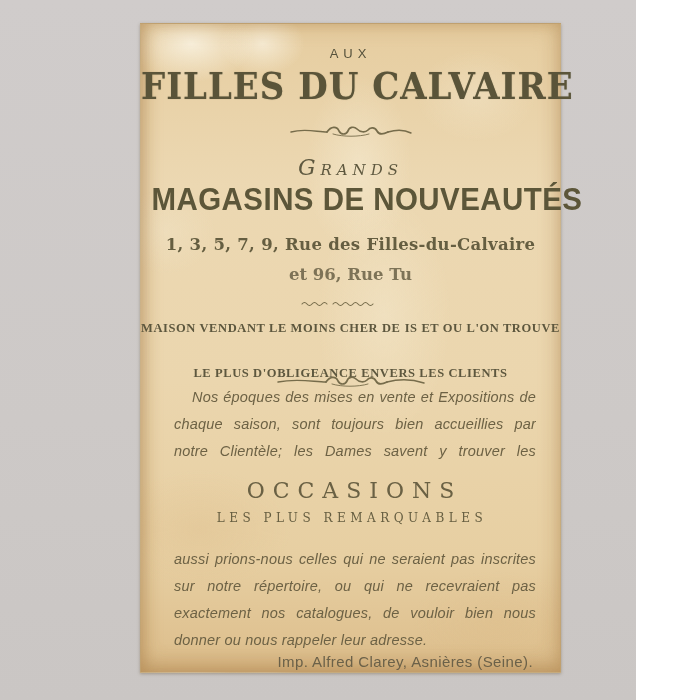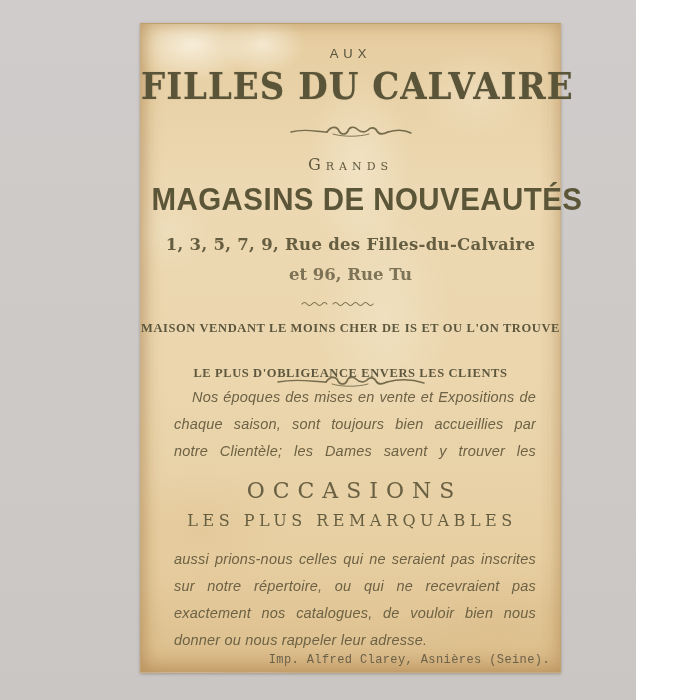--- a/index.html
+++ b/index.html
@@ -61,23 +61,24 @@
     transform-origin: center top;
     text-shadow: 0 0 1px rgba(90,84,57,0.4);
     white-space: nowrap;
   }
   .ornament { display: flex; justify-content: center; }
   .orn1 { top: 99px; }
   .grands {
     top: 131px;
     font-family: "DejaVu Serif", serif;
     font-variant: small-caps;
-    font-size: 16px;
+    font-size: 22px;
     letter-spacing: 5px;
     color: #5e583f;
+    font-style: italic;
   }
   .magasins {
     top: 158px;
     font-family: "Liberation Sans", sans-serif;
     font-weight: bold;
     font-size: 31px;
     color: #5c5639;
     transform: scaleX(0.95);
     transform-origin: center top;
     white-space: nowrap;
@@ -143,33 +144,33 @@
     top: 454px;
     font-family: "DejaVu Serif", serif;
     font-size: 22px;
     letter-spacing: 8px;
     color: #6a6144;
     padding-left: 8px; 
   }
   .remarquables {
     top: 487px;
     font-family: "DejaVu Serif", serif;
-    font-size: 16px;
+    font-size: 12px;
     letter-spacing: 4.5px;
     color: #665e41;
     padding-left: 3px;
     text-align: center;
   }
   .imprint {
     top: 629px;
-    right: 10px;
+    right: 27px;
     left: auto;
     position: absolute;
-    font-family: Liberation Mono, monospace;
-    font-size: 12px;
+    font-family: Liberation Sans, sans-serif;
+    font-size: 15px;
     letter-spacing: 0.4px;
     color: #6b6149;
   }
   svg.flourish path, svg.wavy-svg path {
     fill: none;
     stroke: #766c4b;
     stroke-linecap: round;
   }
 </style>
 </head>

